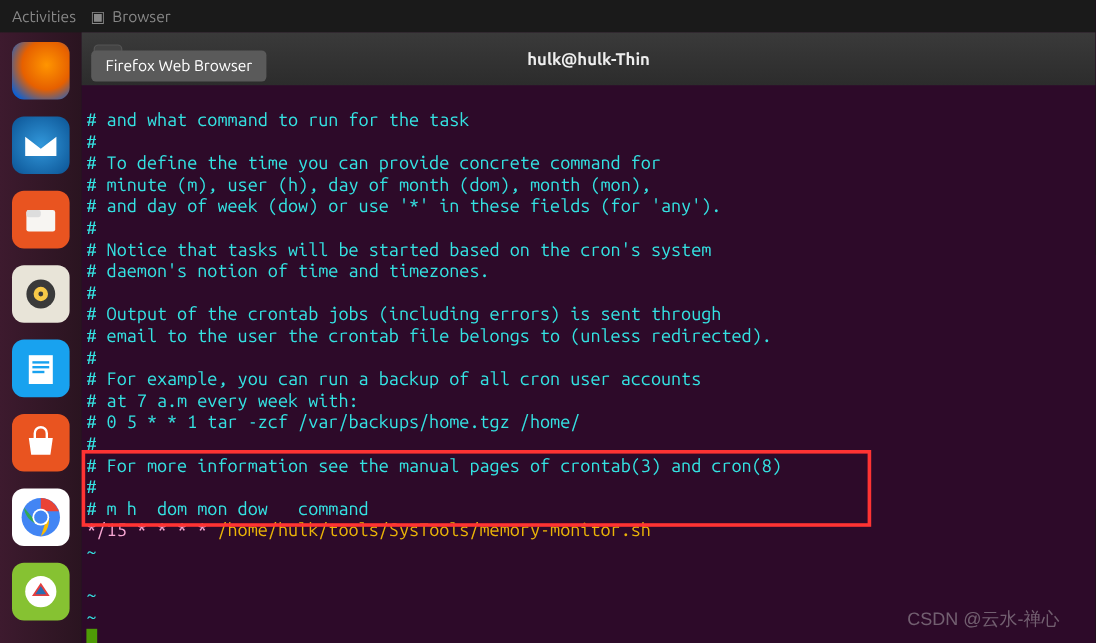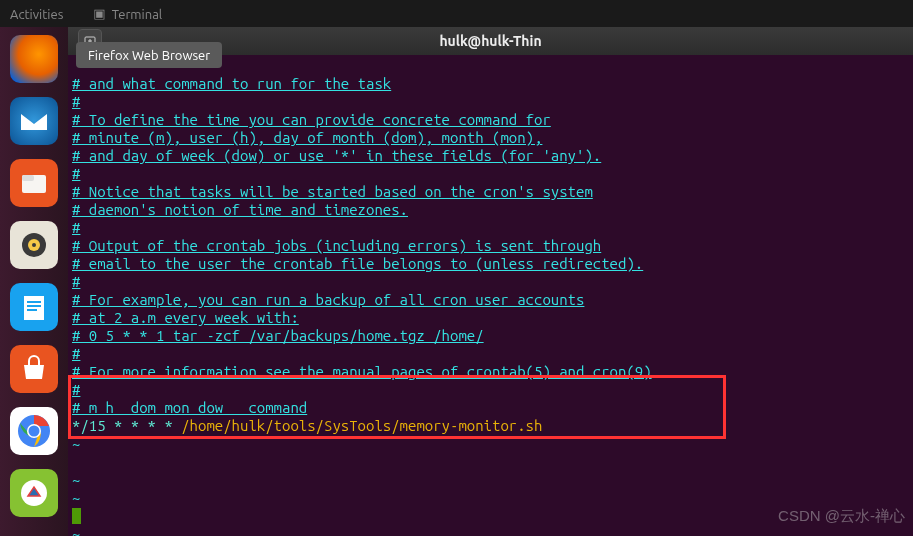--- a/index.html
+++ b/index.html
@@ -13,21 +13,21 @@
     }
     .topbar {
       height: 27px;
       background: #1a1a1a;
       display: flex;
       align-items: center;
       padding: 0 10px;
       color: #ddd;
       font-size: 13px;
     }
-    .topbar-left { display: flex; gap: 30px; }
+    .topbar-left { display: flex; gap: 12px; }
     .topbar-item { display: flex; align-items: center; gap: 6px; color: #888; }
     .dock {
       position: absolute;
       left: 0;
       top: 27px;
       width: 68px;
       height: 509px;
       background: linear-gradient(to right, #3d1a2e, #2a1420);
       display: flex;
       flex-direction: column;
@@ -54,21 +54,21 @@
     .icon-dashlane { background: #86c232; }
     .terminal-window {
       position: absolute;
       left: 68px;
       top: 27px;
       width: 845px;
       height: 509px;
       background: #2d0a29;
     }
     .titlebar {
-      height: 28px;
+      height: 44px;
       background: linear-gradient(#3a3a3a, #2c2c2c);
       display: flex;
       align-items: center;
       padding: 0 10px 0 10px;
       color: #ddd;
       font-size: 14px;
       position: relative;
     }
     .tab-btn {
       width: 24px;
@@ -95,54 +95,54 @@
       z-index: 10;
     }
     .terminal-content {
       padding: 2px 4px;
       font-family: 'Ubuntu Mono', 'DejaVu Sans Mono', monospace;
       font-size: 15px;
       line-height: 18px;
       white-space: pre;
       color: #06989a;
     }
-    .comment { color: #34e2e2; text-decoration: underline; }
-    .cron-time { color: #5eead4; }
+    .comment { color: #34e2e2; }
+    .cron-time { color: #f9a8d4; }
     .cron-path { color: #eab308; }
     .tilde { color: #34e2e2; }
     .highlight-box {
       position: absolute;
       border: 3px solid #ff3333;
       pointer-events: none;
     }
     .cursor-block {
       display: inline-block;
       width: 9px;
       height: 16px;
       background: #4e9a06;
       vertical-align: text-bottom;
     }
     .watermark {
       position: absolute;
-      right: 8px;
+      right: 30px;
       bottom: 10px;
       color: rgba(200,200,200,0.45);
       font-size: 15px;
       font-family: sans-serif;
     }
   </style>
 </head>
 <body>
 
 <div class="topbar">
   <div class="topbar-left">
     <span class="topbar-item">Activities</span>
     <span class="topbar-item">
       <span>▣</span>
-      <span>Terminal</span>
+      <span>Browser</span>
     </span>
   </div>
 </div>
 
 <div class="dock">
   <div class="dock-icon icon-firefox"></div>
   <div class="dock-icon icon-thunderbird">
     <svg width="34" height="34" viewBox="0 0 34 34">
         <path d="M4 10 L17 20 L30 10 L30 26 L4 26 Z" fill="#fff"></path>
       </svg>
@@ -212,24 +212,24 @@
 <span class="comment"># minute (m), user (h), day of month (dom), month (mon),</span>
 <span class="comment"># and day of week (dow) or use '*' in these fields (for 'any').</span>
 <span class="comment">#</span>
 <span class="comment"># Notice that tasks will be started based on the cron's system</span>
 <span class="comment"># daemon's notion of time and timezones.</span>
 <span class="comment">#</span>
 <span class="comment"># Output of the crontab jobs (including errors) is sent through</span>
 <span class="comment"># email to the user the crontab file belongs to (unless redirected).</span>
 <span class="comment">#</span>
 <span class="comment"># For example, you can run a backup of all cron user accounts</span>
-<span class="comment"># at 2 a.m every week with:</span>
+<span class="comment"># at 7 a.m every week with:</span>
 <span class="comment"># 0 5 * * 1 tar -zcf /var/backups/home.tgz /home/</span>
 <span class="comment">#</span>
-<span class="comment"># For more information see the manual pages of crontab(5) and cron(9)</span>
+<span class="comment"># For more information see the manual pages of crontab(3) and cron(8)</span>
 <span class="comment">#</span>
 <span class="comment"># m h  dom mon dow   command</span>
 <span class="cron-time">*/15 * * * * </span><span class="cron-path">/home/hulk/tools/SysTools/memory-monitor.sh</span>
 <span class="tilde">~</span>
 
 <span class="tilde">~</span>
 <span class="tilde">~</span>
 <span class="cursor-block"></span>
 <span class="tilde">~</span>
 

